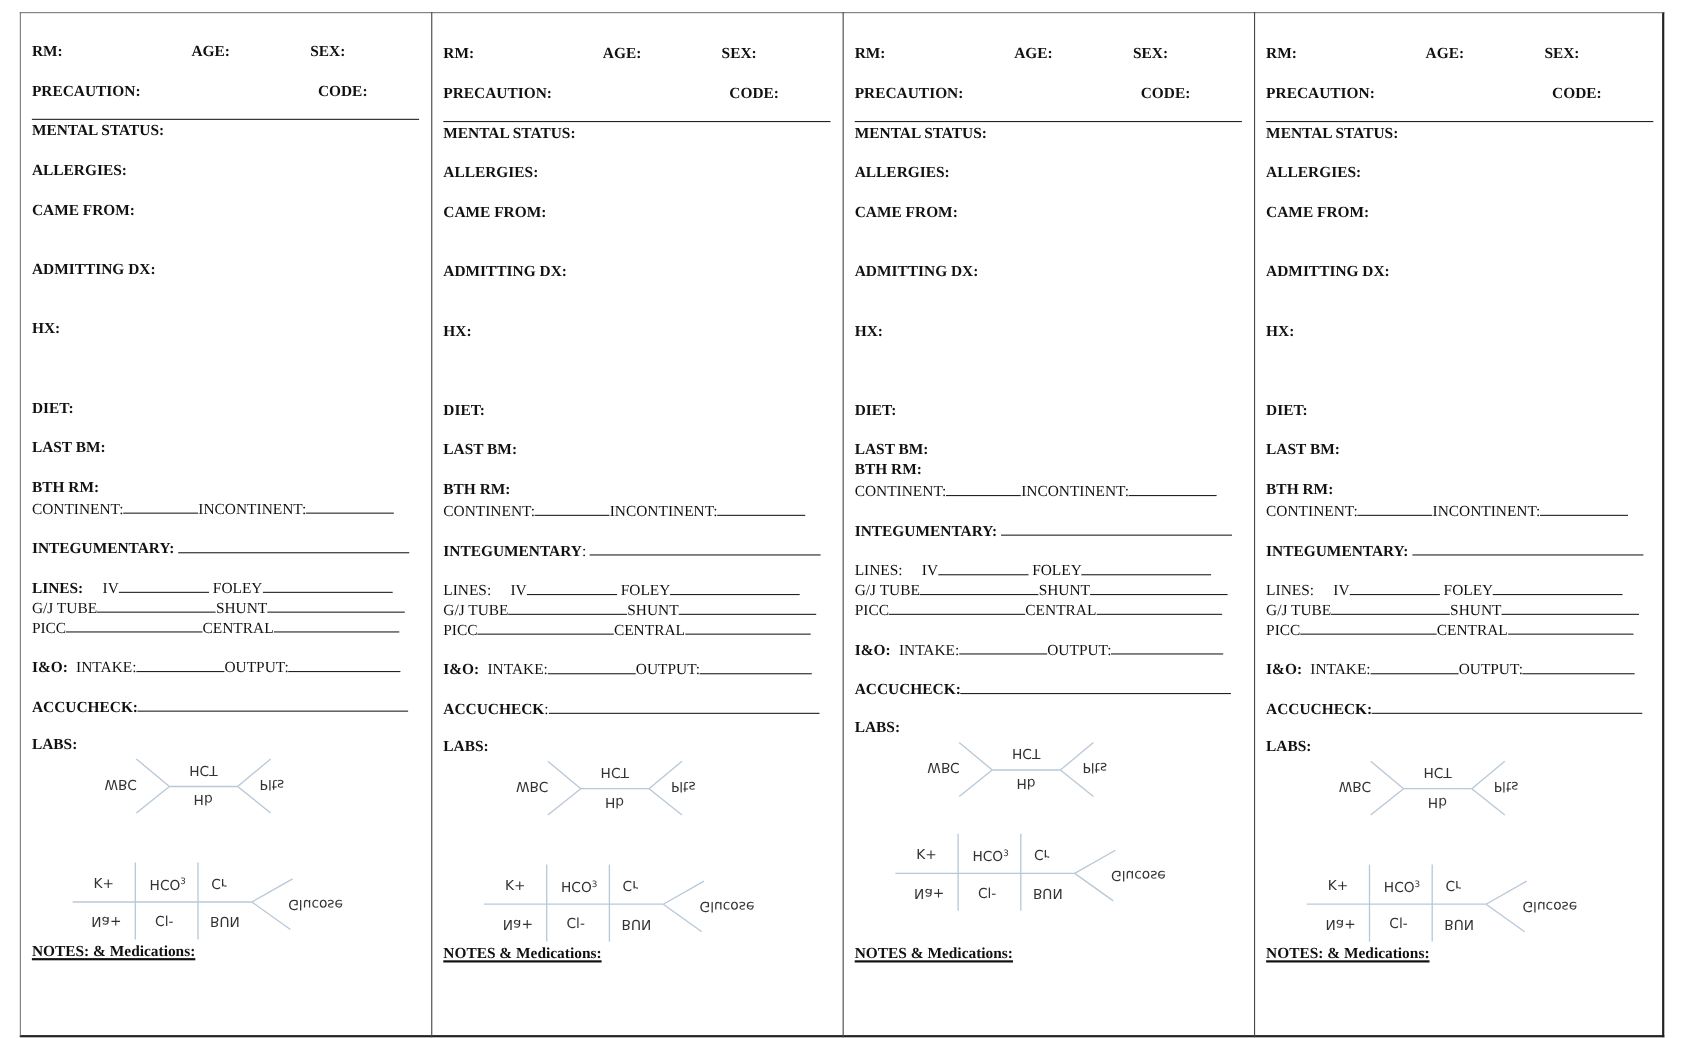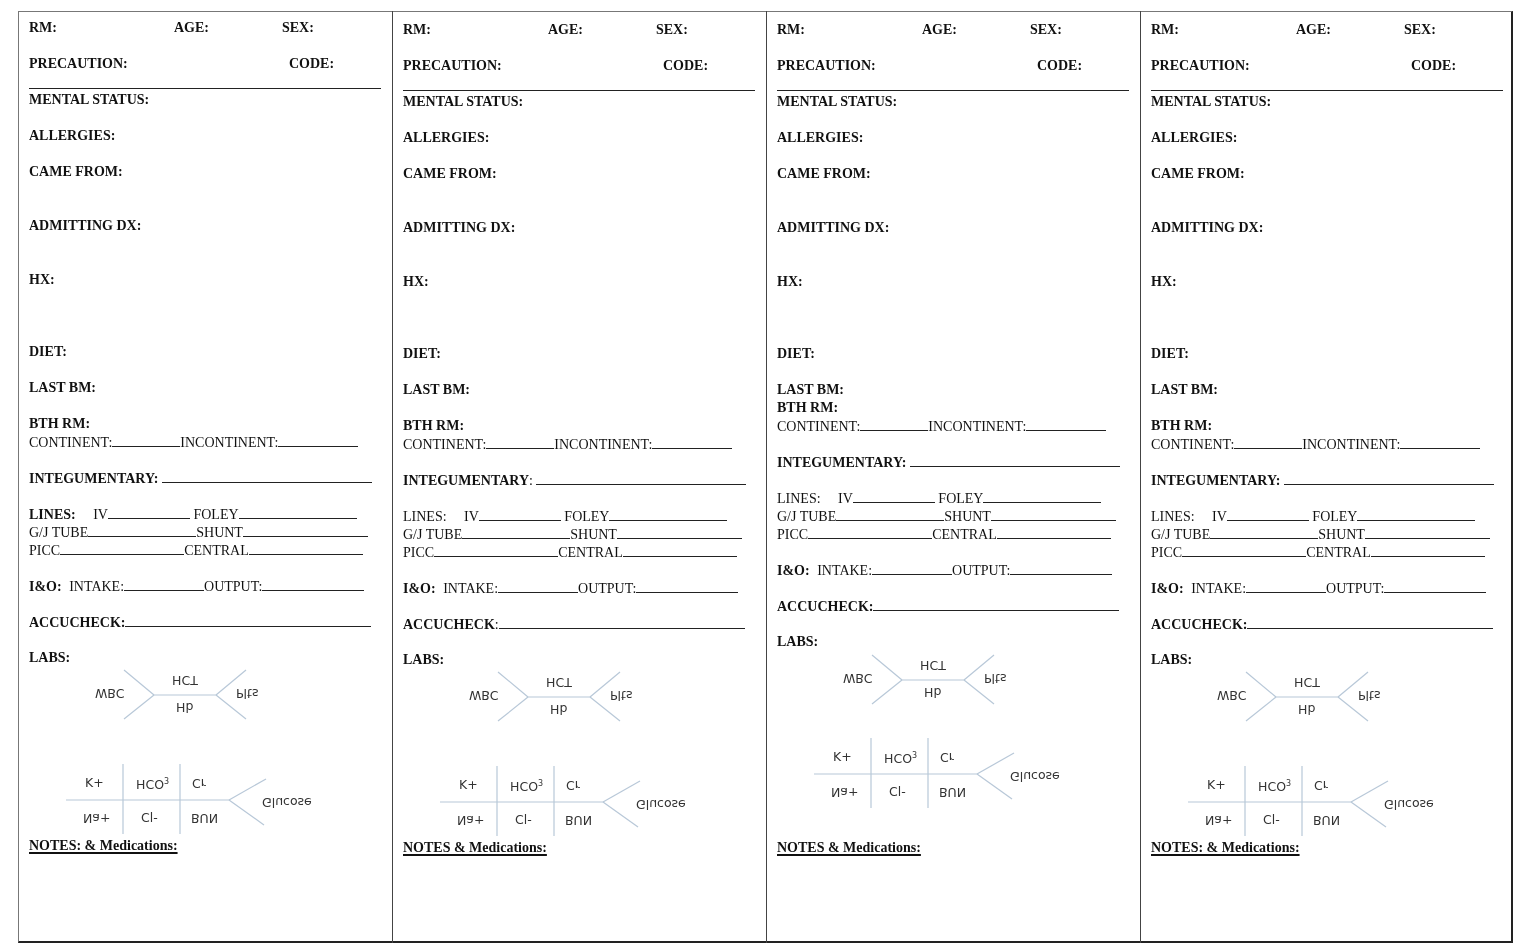--- a/index.html
+++ b/index.html
@@ -1,21 +1,21 @@
 <!DOCTYPE html>
 <html><head>
 <meta charset="utf-8">
 <style>
   html, body { margin:0; padding:0; background:#ffffff; }
   body { width:1530px; height:944px; position:relative; overflow:hidden;
          font-family:"Liberation Serif","DejaVu Serif",serif; color:#111; }
   .sheet { position:absolute; left:18px; top:11px; width:1495px; height:932px;
            border-top:1.5px solid #777; border-left:1.5px solid #777;
            border-right:2px solid #222; border-bottom:2px solid #222; box-sizing:border-box; }
-  .col { position:absolute; top:2px; height:784px; width:374px; }
+  .col { position:absolute; top:22px; height:784px; width:374px; }
   .divider { position:absolute; top:11px; height:932px; width:0; border-left:1.3px solid #444; }
   .row { position:absolute; left:11px; font-size:14px; line-height:16px; white-space:nowrap; }
   .b { font-weight:bold; }
   .n { font-weight:normal; }
   .u { text-decoration:underline; text-decoration-thickness:1.5px; text-underline-offset:2px; }
   .rule { position:absolute; left:11px; width:352px; height:0; border-top:1px solid #222; }
   .blank { display:inline-block; border-bottom:1px solid #222; height:12px; vertical-align:baseline; }
   .diag { position:absolute; }
   .diag svg { position:absolute; left:0; top:0; overflow:visible; }
   .lab { position:absolute; font-family:"DejaVu Sans","Liberation Sans",sans-serif; font-size:12.5px;

